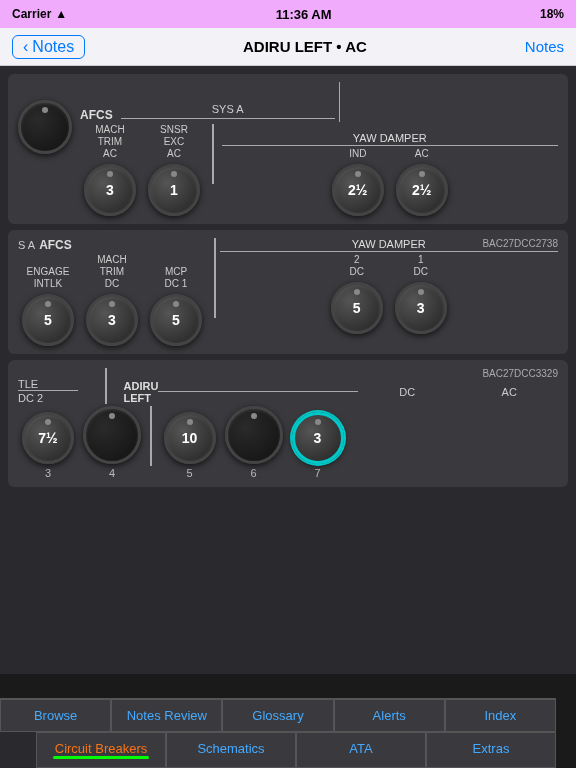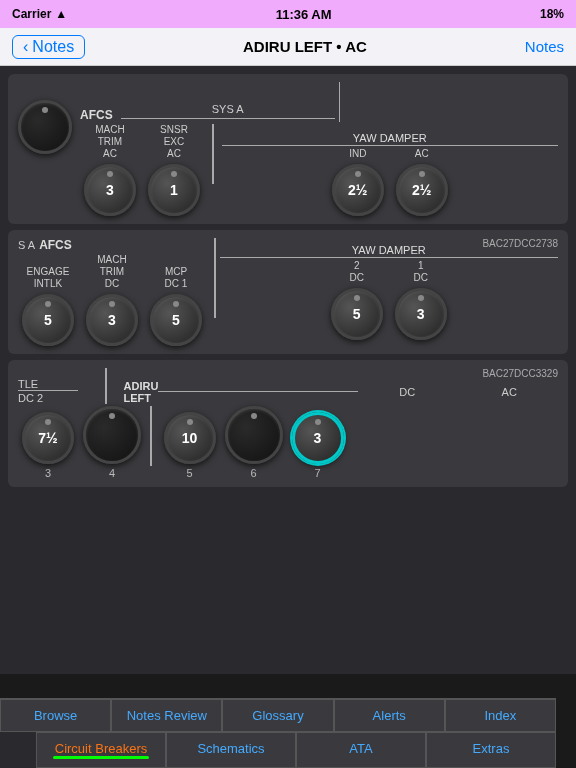--- a/index.html
+++ b/index.html
@@ -282,21 +282,21 @@
               </div>
             </div>
           </div>
         </div>
       </div>
     </div>
   </div>
 
   <div class="panel">
     <span class="panel-badge">BAC27DCC2738</span>
-    <div style="display:flex; align-items:center; gap:0; width:100%;">
+    <div style="display:flex; align-items:flex-start; gap:0; width:100%;">
 
       <div style="display:flex; flex-direction:column; margin-right:4px;">
         <div style="display:flex; align-items:center; gap:4px; margin-bottom:2px;">
           <span style="font-size:11px; color:#ccc;">S A</span>
           <span style="font-size:12px; color:#ddd; font-weight:600;">AFCS</span>
         </div>
         <div style="display:flex; gap:4px; align-items:flex-end;">
 
           <div class="breaker-cell">
             <div class="breaker-label">ENGAGE<br>INTLK</div>

